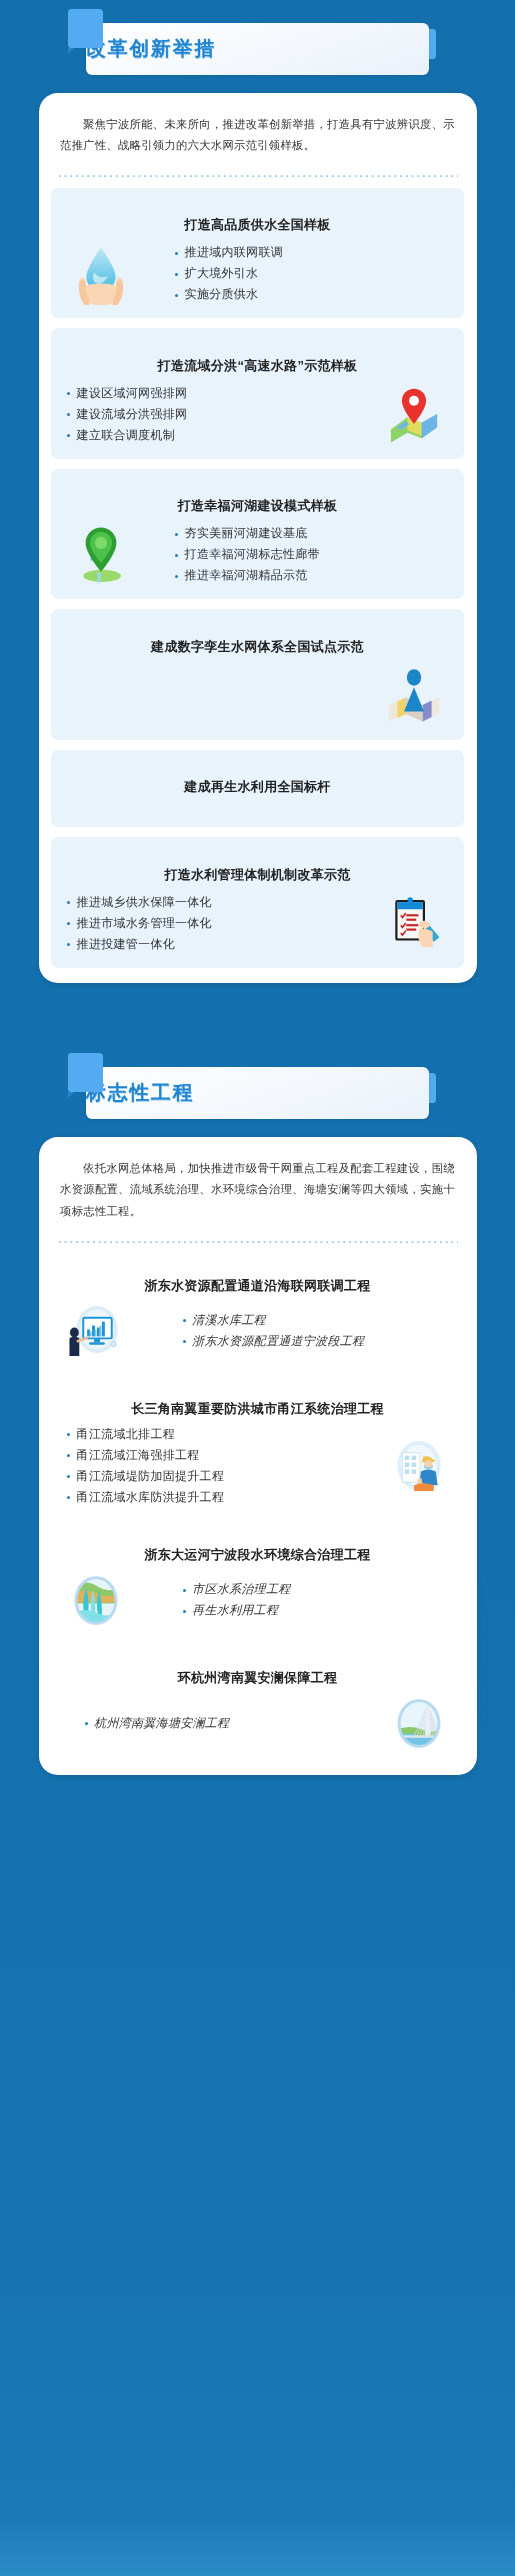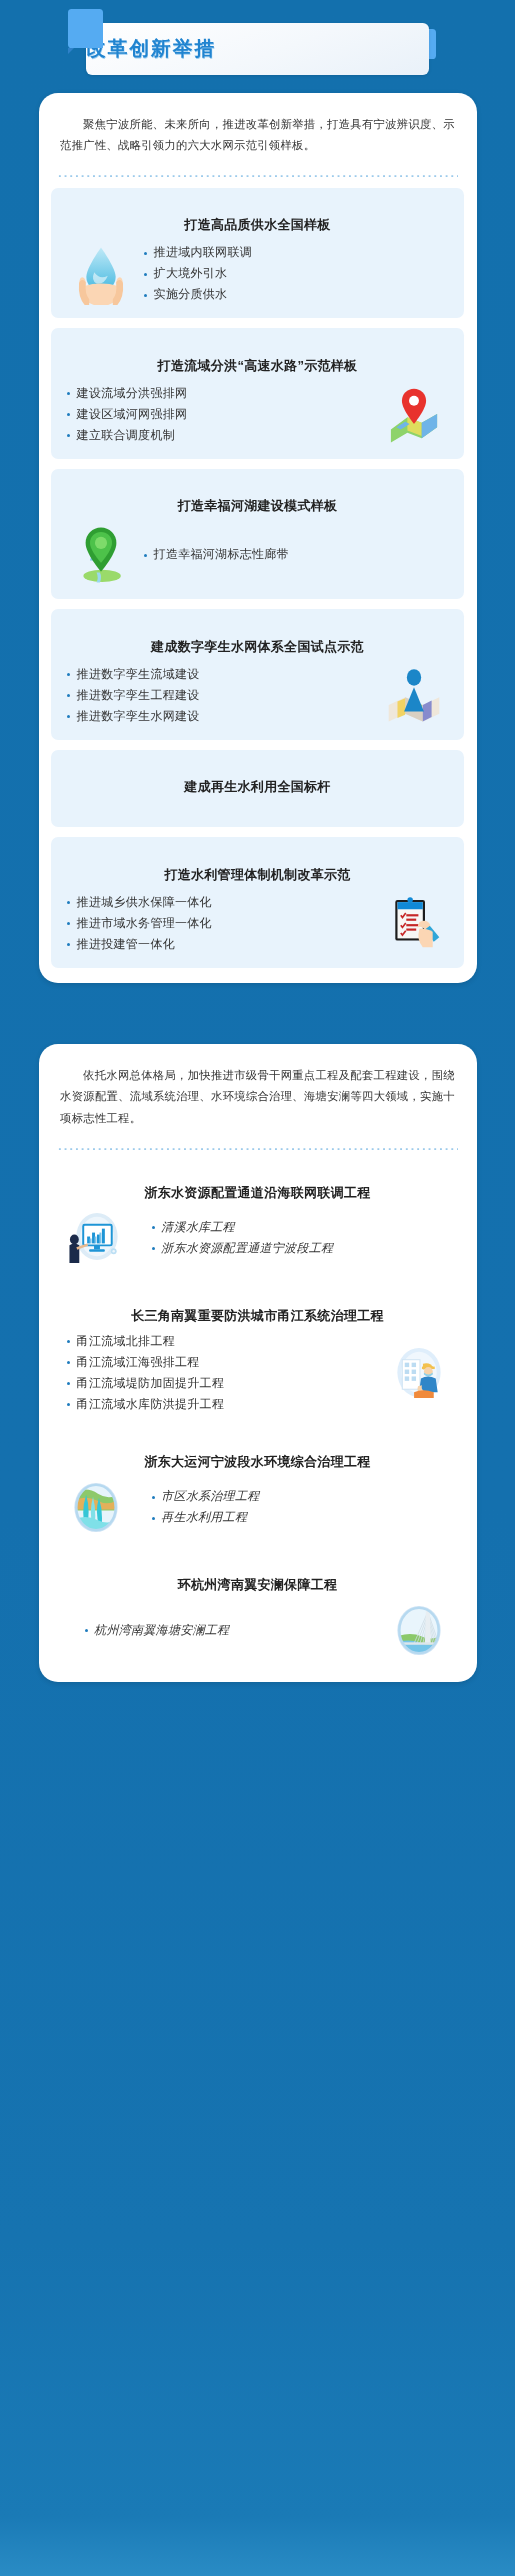--- a/index.html
+++ b/index.html
@@ -122,20 +122,21 @@
     color:#222222;
     text-align:center;
     letter-spacing:0.3px;
     line-height:18.5px;
     margin-bottom:5.2px;
     margin-top:19px;
   }
   .card-body{
     display:flex;
     align-items:center;
+    gap:31px;
   }
   .card-body.art-left{ flex-direction:row; }
   .card-body.art-right{ flex-direction:row-reverse; }
   .art{
     width:77px;
     min-width:77px;
     height:68px;
     display:flex;
     align-items:center;
     justify-content:center;
@@ -216,66 +217,63 @@
           <svg viewBox="0 0 120 120" width="66" height="66">
             <path d="M18 88 l30 -22 l26 10 l28 -16 l0 24 l-28 20 l-26 -10 l-30 18 Z" fill="#8ed36a"></path>
             <path d="M48 66 l26 10 l0 24 l-26 -10 Z" fill="#f2e05a" opacity=".8"></path>
             <path d="M74 76 l28 -16 l0 24 l-28 20 Z" fill="#6fb4e8"></path>
             <path d="M28 84 l16 -10 l8 4 l-16 10 Z" fill="#6fb4e8"></path>
             <path d="M60 14 a22 22 0 0 0 -22 22 c0 16 22 42 22 42 s22 -26 22 -42 a22 22 0 0 0 -22 -22 Z" fill="#e8322d"></path>
             <circle cx="60" cy="36" r="9" fill="#ffffff"></circle>
           </svg>
         </div>
         <ul class="bullets">
+          <li>建设区域河网强排网</li>
           <li>建设流域分洪强排网</li>
-          <li>建设区域河网强排网</li>
           <li>建立联合调度机制</li>
         </ul>
       </div>
     </div>
 
     <div class="card">
       <div class="card-title">打造幸福河湖建设模式样板</div>
       <div class="card-body art-left">
         <div class="art">
           <svg viewBox="0 0 120 120" width="66" height="66">
             <ellipse cx="62" cy="98" rx="34" ry="11" fill="#9ada6a"></ellipse>
             <path d="M40 70 l6 -22 l5 22 Z" fill="#7ec7e8"></path>
             <path d="M48 74 l7 -26 l6 26 Z" fill="#9ad8ef"></path>
             <path d="M52 92 q4 10 0 18 l6 0 q4 -10 0 -18 Z" fill="#9ad8ef"></path>
             <path d="M60 10 a28 28 0 0 0 -28 28 c0 20 28 52 28 52 s28 -32 28 -52 a28 28 0 0 0 -28 -28 Z" fill="#2f9e32"></path>
             <path d="M60 18 a20 20 0 0 0 -20 20 c0 14 20 36 20 36 s20 -22 20 -36 a20 20 0 0 0 -20 -20 Z" fill="#4dc24a"></path>
             <circle cx="60" cy="38" r="11" fill="#7ddb6a"></circle>
           </svg>
         </div>
         <ul class="bullets">
+          <li>夯实美丽河湖建设基底</li>
           <li>打造幸福河湖标志性廊带</li>
+          <li>推进幸福河湖精品示范</li>
         </ul>
       </div>
     </div>
 
     <div class="card">
       <div class="card-title">建成数字孪生水网体系全国试点示范</div>
       <div class="card-body art-right">
         <div class="art">
           <svg viewBox="0 0 120 120" width="66" height="66">
             <path d="M14 78 l30 -14 l32 14 l30 -14 l0 30 l-30 14 l-32 -14 l-30 14 Z" fill="#efe7da"></path>
             <path d="M44 64 l32 14 l0 30 l-32 -14 Z" fill="#d9d0c2"></path>
             <path d="M30 72 l14 -6 l0 30 l-14 6 Z" fill="#f2cf4e" opacity=".85"></path>
             <path d="M76 78 l16 -8 l0 30 l-16 8 Z" fill="#6d74c9" opacity=".8"></path>
             <path d="M56 70 l18 8 l0 8 l-18 -8 Z" fill="#7ac44c" opacity=".85"></path>
             <ellipse cx="60" cy="28" rx="13" ry="15" fill="#1b86c8"></ellipse>
             <path d="M60 46 l18 44 l-36 0 Z" fill="#1b86c8"></path>
           </svg>
         </div>
-        <ul class="bullets">
-          <li>推进数字孪生流域建设</li>
-          <li>推进数字孪生工程建设</li>
-          <li>推进数字孪生水网建设</li>
-        </ul>
       </div>
     </div>
 
     <div class="card">
       <div class="card-title">建成再生水利用全国标杆</div>
     </div>
 
     <div class="card">
       <div class="card-title">打造水利管理体制机制改革示范</div>
       <div class="card-body art-right">
@@ -305,20 +303,29 @@
           <li>推进城乡供水保障一体化</li>
           <li>推进市域水务管理一体化</li>
           <li>推进投建管一体化</li>
         </ul>
       </div>
     </div>
   </div>
 
   <div class="gap"></div>
 
+  <div class="section-head">
+    <div class="sh-inner">
+      <div class="sh-tab"></div>
+      <div class="sh-side"></div>
+      <div class="sh-card">
+        <div class="sh-title">标志性工程</div>
+      </div>
+    </div>
+  </div>
 
   <div class="panel">
     <div class="intro">依托水网总体格局，加快推进市级骨干网重点工程及配套工程建设，围绕水资源配置、流域系统治理、水环境综合治理、海塘安澜等四大领域，实施十项标志性工程。</div>
     <div class="dots"></div>
 
     <div class="card plain">
       <div class="card-title">浙东水资源配置通道沿海联网联调工程</div>
       <div class="card-body art-left">
         <div class="art small">
           <svg viewBox="0 0 120 120" width="62" height="59">

